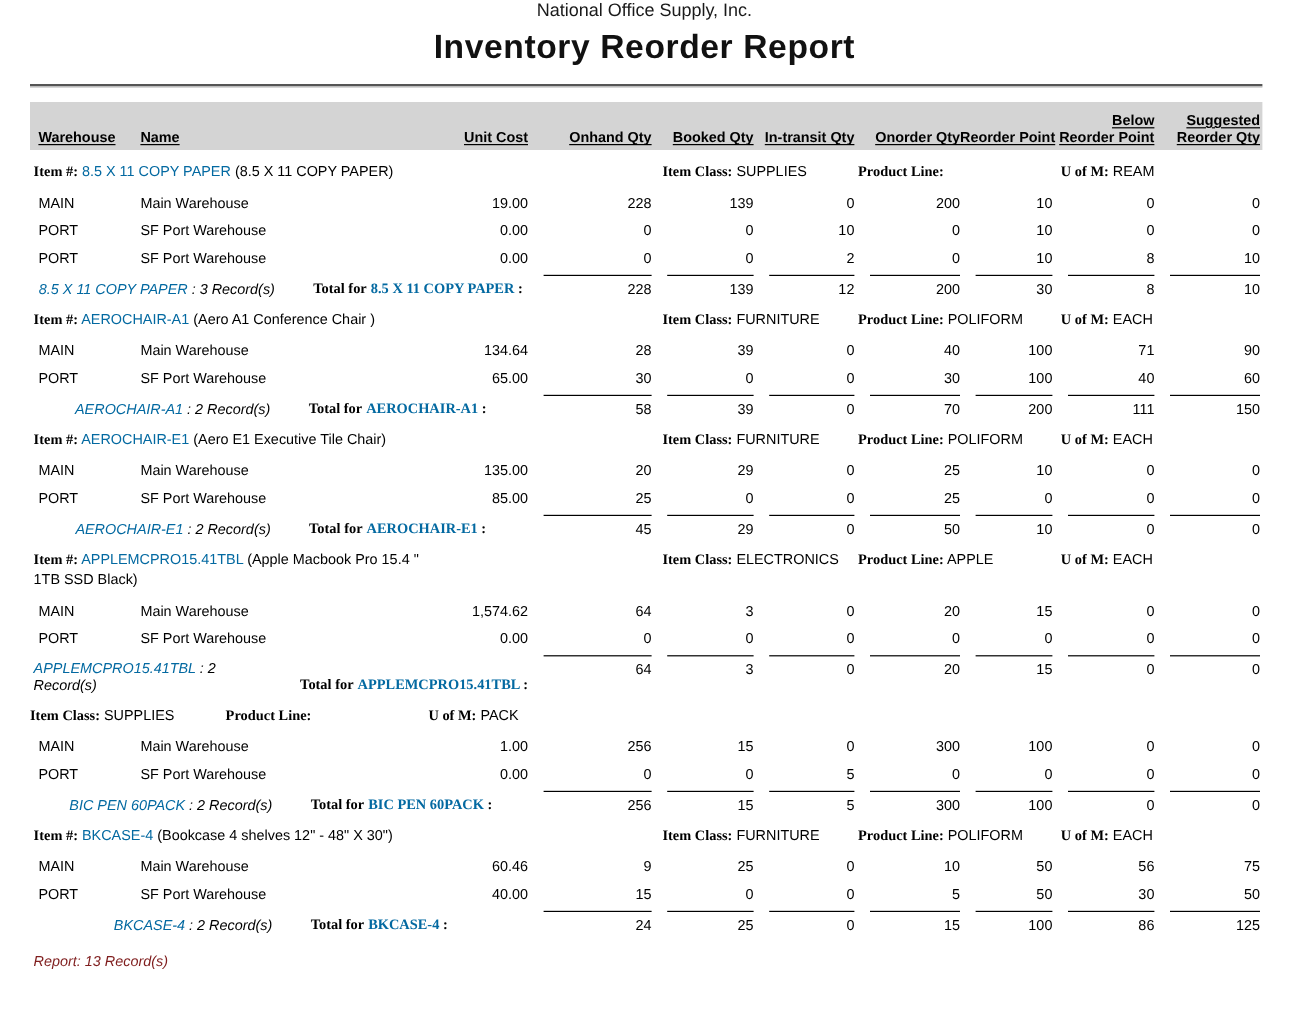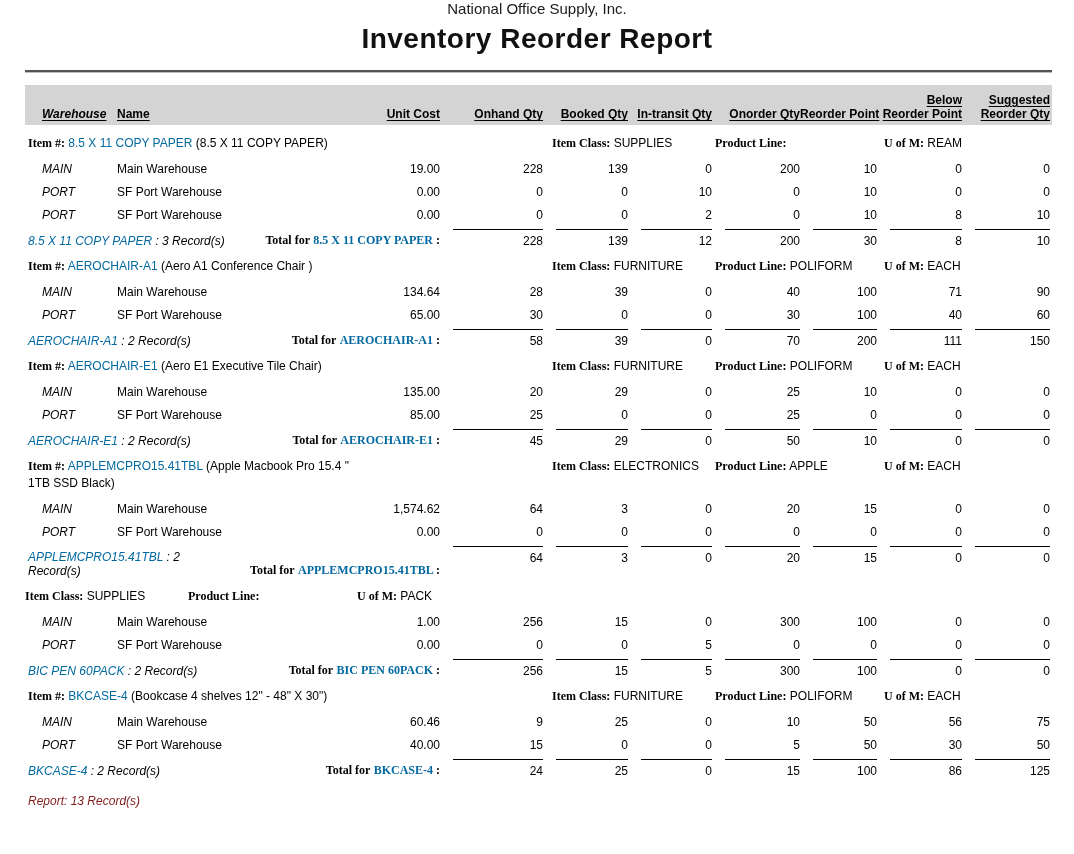--- a/index.html
+++ b/index.html
@@ -9,21 +9,21 @@
     font-family: "Liberation Sans", sans-serif;
     color: #000; font-size: 12px;
   }
   .title-company { text-align: center; font-size: 15px; color:#1a1a1a; }
   .title-report  { text-align: center; font-size: 28px; font-weight: bold; margin-top: 6px; color:#111; letter-spacing: 0.5px; }
   .report { margin-left: 25px; width: 1027px; }
   .rules { margin-top: 15px; height: 2px; border-top: 2px solid #555; border-bottom: 1px solid #bdbdbd; }
 
   .grid { display: grid; grid-template-columns: 92px 196px 127px 103px 85px 84px 88px 77px 85px 88px; }
   .grid > div:nth-child(n+3) { text-align: right; }
-  .grid > div:nth-child(1) { padding-left: 17px; font-style: italic; }
+  .grid > div:nth-child(1) { padding-left: 7px; }
 
   .header-band {
     margin-top: 12px; background: #d4d4d4; min-height: 40px;
     align-items: end; padding: 4px 0 4px 0; font-weight: bold;
   }
   .header-band .hl { display: block; text-decoration: underline; text-underline-offset: 2px; white-space: nowrap; }
   .header-band .hl:empty { display: none; }
 
   .group-header { display: flex; margin-top: 10px; margin-bottom: 6px; line-height: 17px; }
   .gh-item { width: 527px; padding-left: 3px; }
@@ -33,21 +33,21 @@
   .bold { font-weight: bold; font-family: Liberation Serif, serif; }
   .blue { color: #0369a1; }
   .italic { font-style: italic; }
 
   .data-row { line-height: 23px; }
 
   .total-row { display: grid; grid-template-columns: 415px 103px 85px 84px 88px 77px 85px 88px; margin-top: 2px; }
   .total-row > div:nth-child(n+2) {
     text-align: right; border-top: 1px solid #000; margin-left: 13px; padding-top: 4px;
   }
-  .t-left { display: flex; justify-content: space-between; align-items: flex-end; padding-left: 3px; padding-top: 4px; gap: 32px; }
+  .t-left { display: flex; justify-content: center; align-items: flex-end; padding-left: 3px; padding-top: 4px; gap: 32px; }
   .t-label { white-space: nowrap; }
 
   .report-footer { font-style: italic; margin-top: 16px; padding-left: 3px; color:#7f1d1d; }
 </style>
 </head>
 <body>
 
 <div class="title-company">National Office Supply, Inc.</div>
 <div class="title-report">Inventory Reorder Report</div>
 

